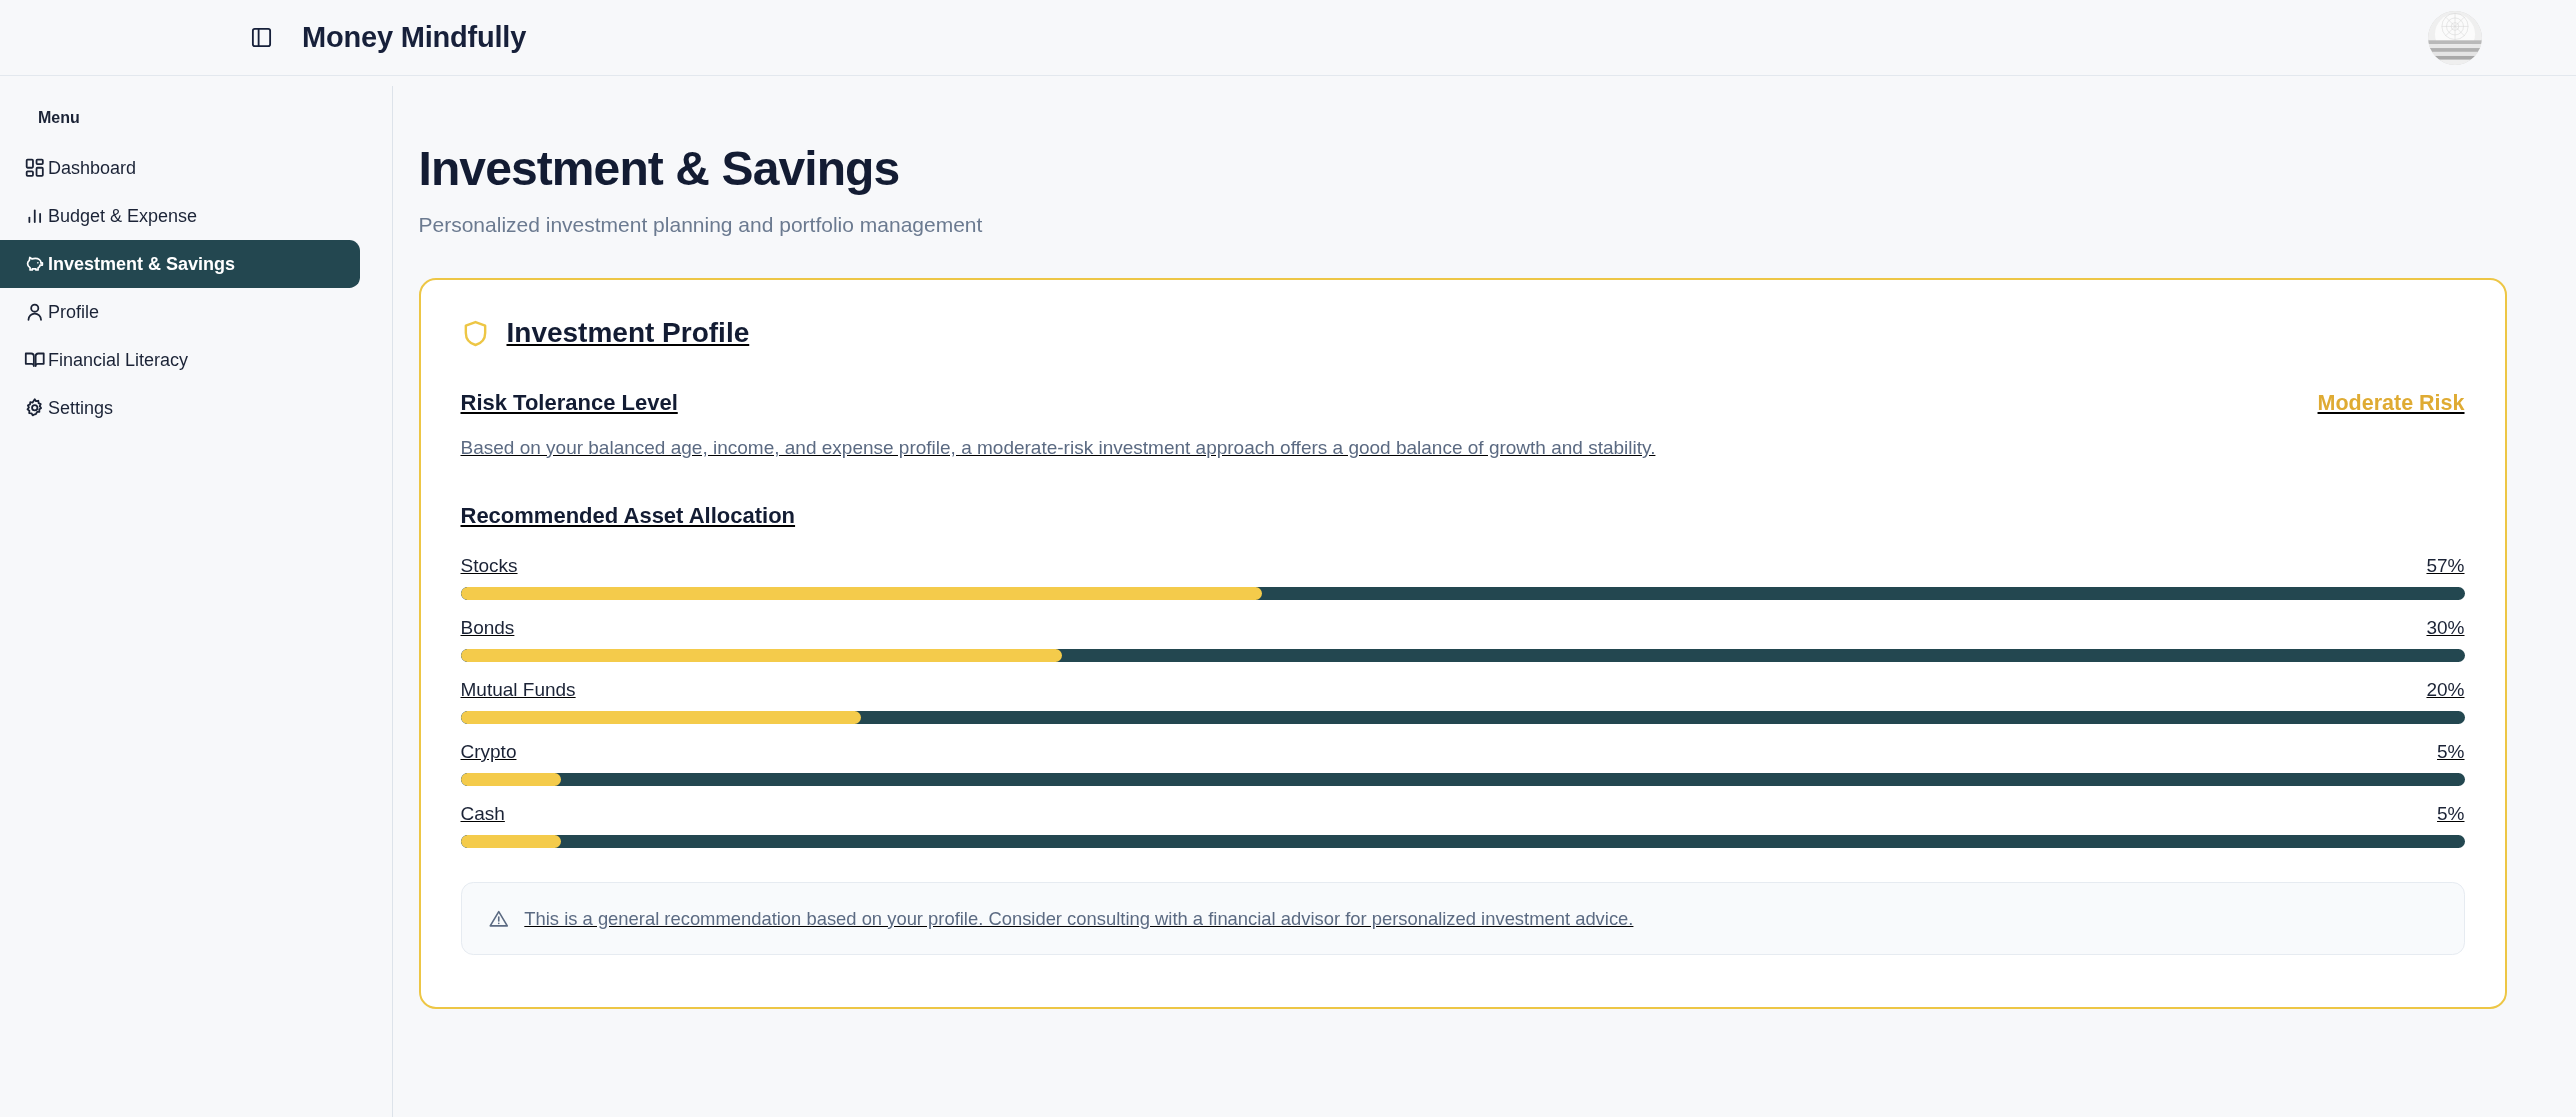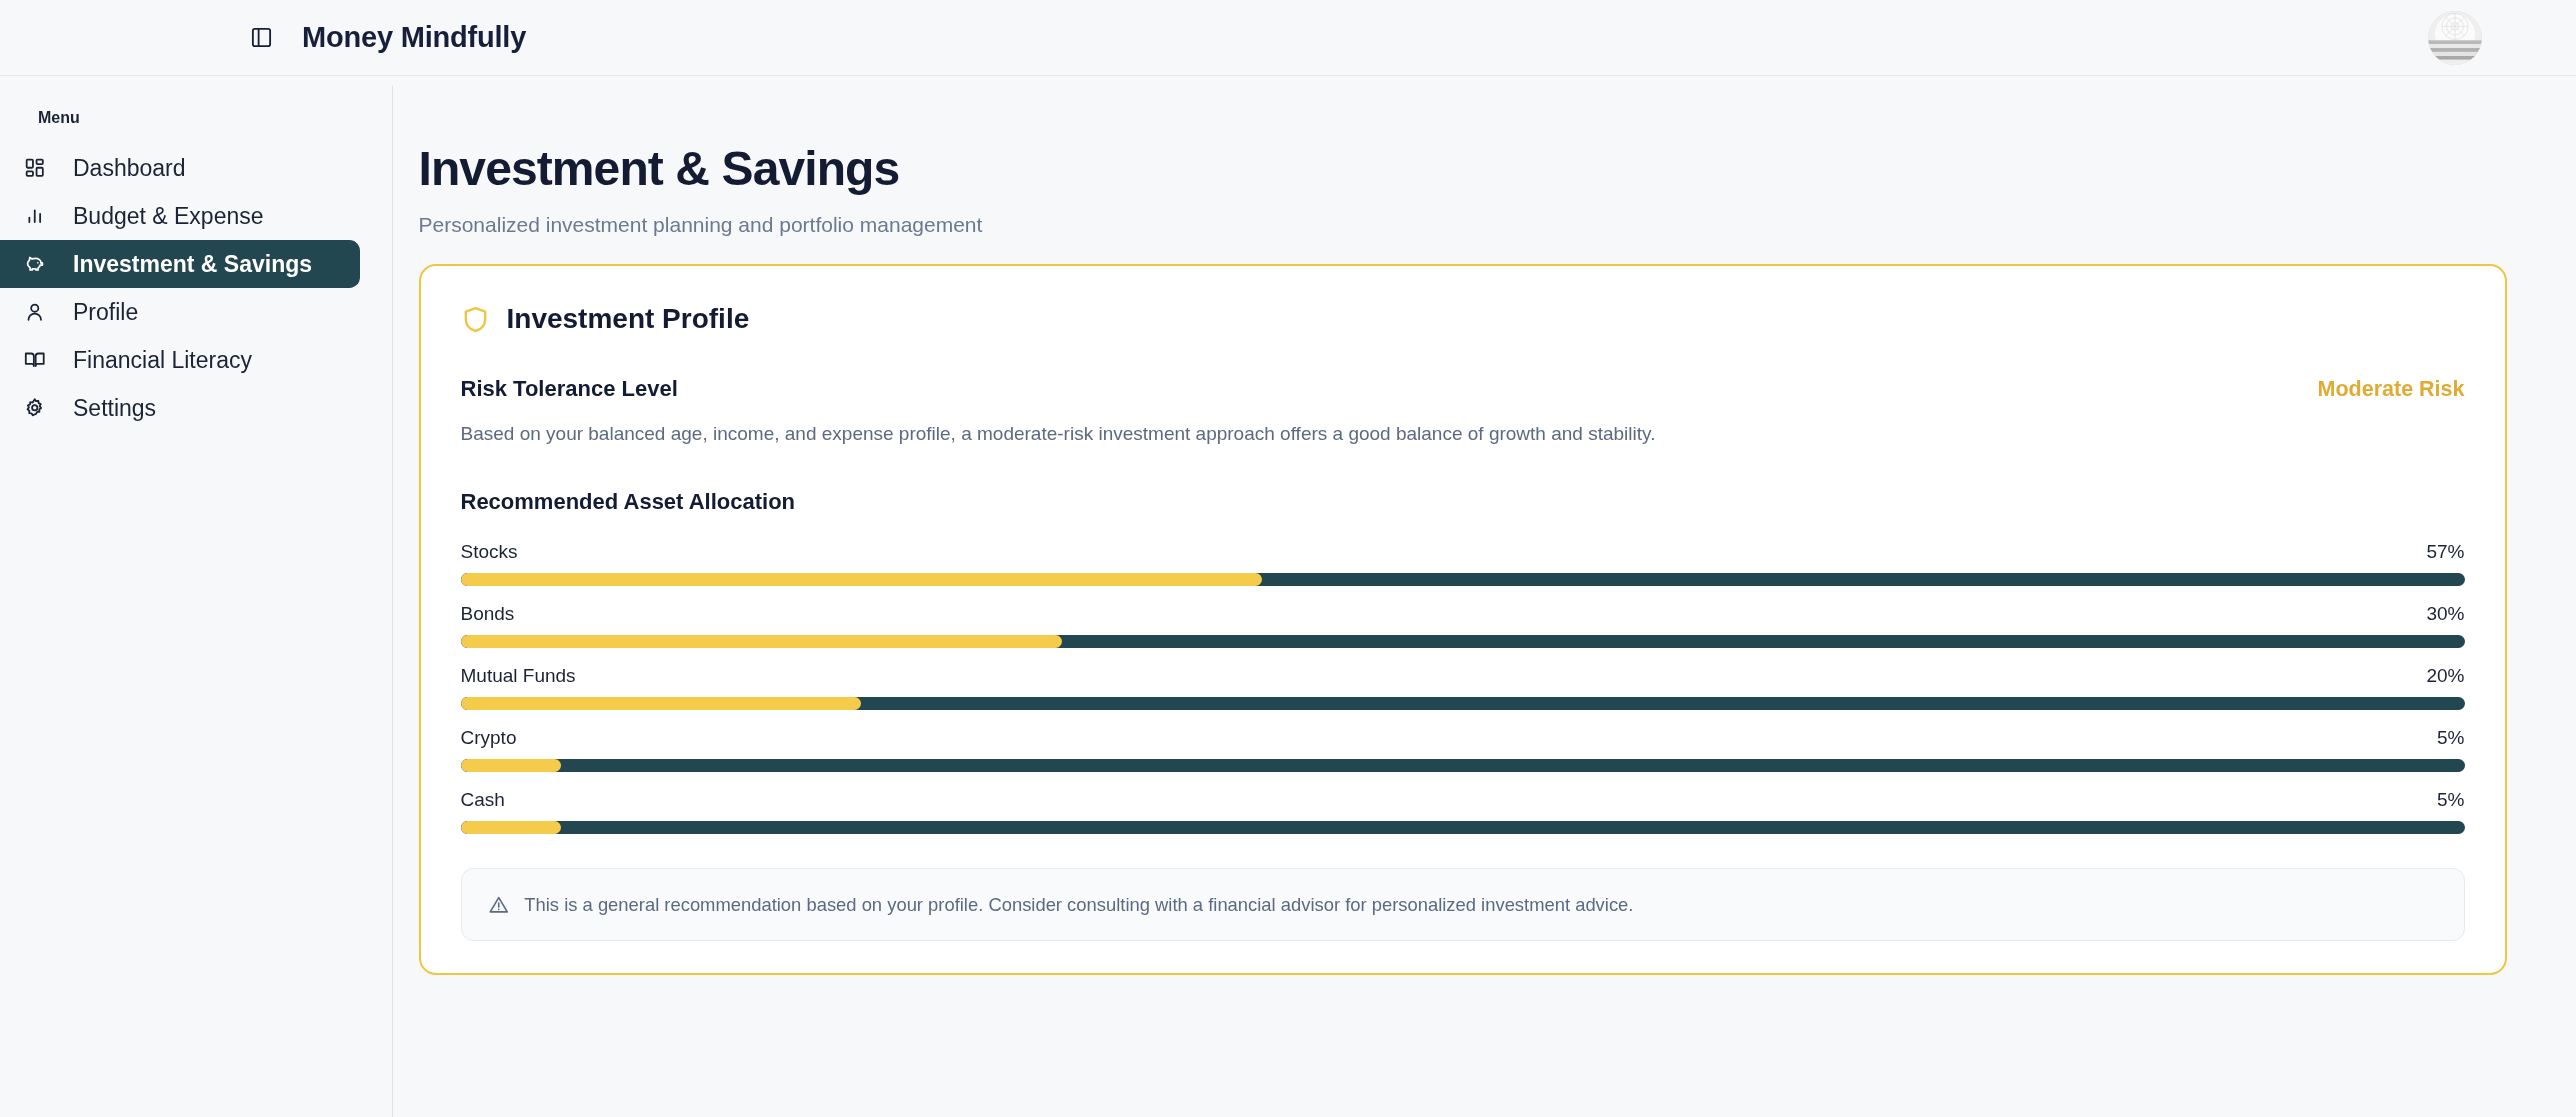--- a/index.html
+++ b/index.html
@@ -68,23 +68,23 @@
     margin-bottom: 17px;
   }
   .nav-item {
     display: flex;
     align-items: center;
     height: 48px;
     margin-right: 32px;
     padding-left: 23px;
     border-radius: 0 10.7px 10.7px 0;
     color: #1b2336;
-    font-size: 23px;
+    font-size: 18px;
     cursor: pointer;
-    gap: 27px;
+    gap: 2px;
   }
   .nav-item.active {
     background: #234750;
     color: #ffffff;
     font-weight: 700;
   }
   .nav-item .ico { width: 23px; height: 23px; display: flex; align-items: center; justify-content: center; flex: 0 0 23px; }
   .nav-item .ico svg { width: 21.5px; height: 21.5px; }
 
   
@@ -103,26 +103,27 @@
     letter-spacing: -0.9px;
   }
   .page-sub {
     margin-top: 17px;
     font-size: 21px;
     color: #6b7a90;
   }
 
   
   .card {
-    margin-top: 27px;
+    margin-top: 41px;
     width: 2088px;
     background: #ffffff;
     border: 2.3px solid #edc645;
     border-radius: 17px;
-    padding: 37px 40px 32px 40px;
+    padding: 37px 40px 52px 40px;
+    text-decoration: underline;
   }
   .card-head {
     display: flex;
     align-items: center;
     gap: 17px;
   }
   .card-head .shield svg { width: 29px; height: 29px; display:block; }
   .card-title {
     font-size: 28px;
     font-weight: 700;

